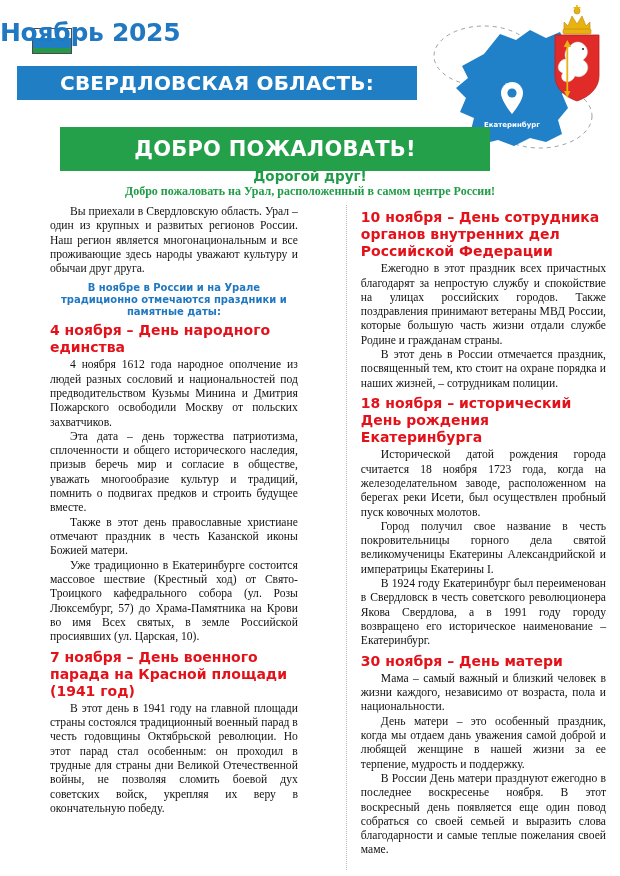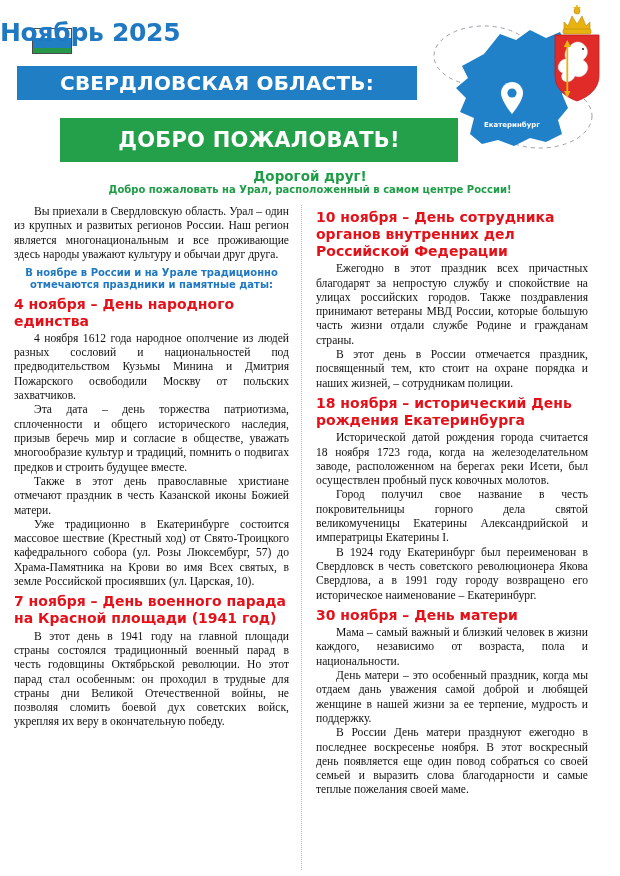--- a/index.html
+++ b/index.html
@@ -62,22 +62,22 @@
   .banner-blue span {
     font-family: "DejaVu Sans", sans-serif;
     font-weight: bold;
     font-size: 20px;
     color: #ffffff;
     letter-spacing: 0.2px;
   }
   .banner-green {
     position: absolute;
     left: 60px;
-    top: 118px;
-    width: 398px;
+    top: 127px;
+    width: 430px;
     height: 44px;
     background: #23a049;
     display: flex;
     align-items: center;
     justify-content: center;
   }
   .banner-green span {
     font-family: "DejaVu Sans", sans-serif;
     font-weight: bold;
     font-size: 21px;
@@ -105,35 +105,36 @@
     left: 0;
     right: 0;
     top: 168px;
     text-align: center;
     font-family: "DejaVu Sans", sans-serif;
     font-weight: bold;
     color: #1f9c46;
     line-height: 1.22;
   }
   .greeting .g1 { font-size: 13.5px; display: block; }
-  .greeting .g2 { font-size: 10px; display: block; }
+  .greeting .g2 { font-size: 12px; display: block; font-family: Liberation Serif, serif; }
 
   
   .columns {
     position: absolute;
     top: 205px;
     left: 14px;
     right: 14px;
     bottom: 6px;
     display: flex;
     gap: 0;
   }
   .col {
     width: 287px;
     box-sizing: border-box;
+    margin-left: 36px;
   }
   .col-left { padding-right: 12px; }
   .col-right {
     padding-left: 14px;
     border-left: 1px dotted #b9b9b9;
   }
 
   p.body {
     margin: 0 0 0 0;
     text-indent: 20px;

